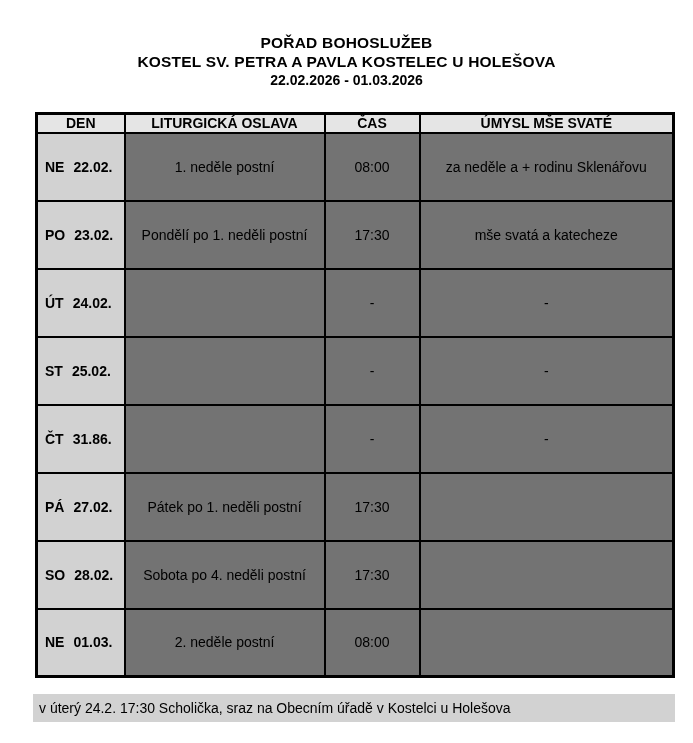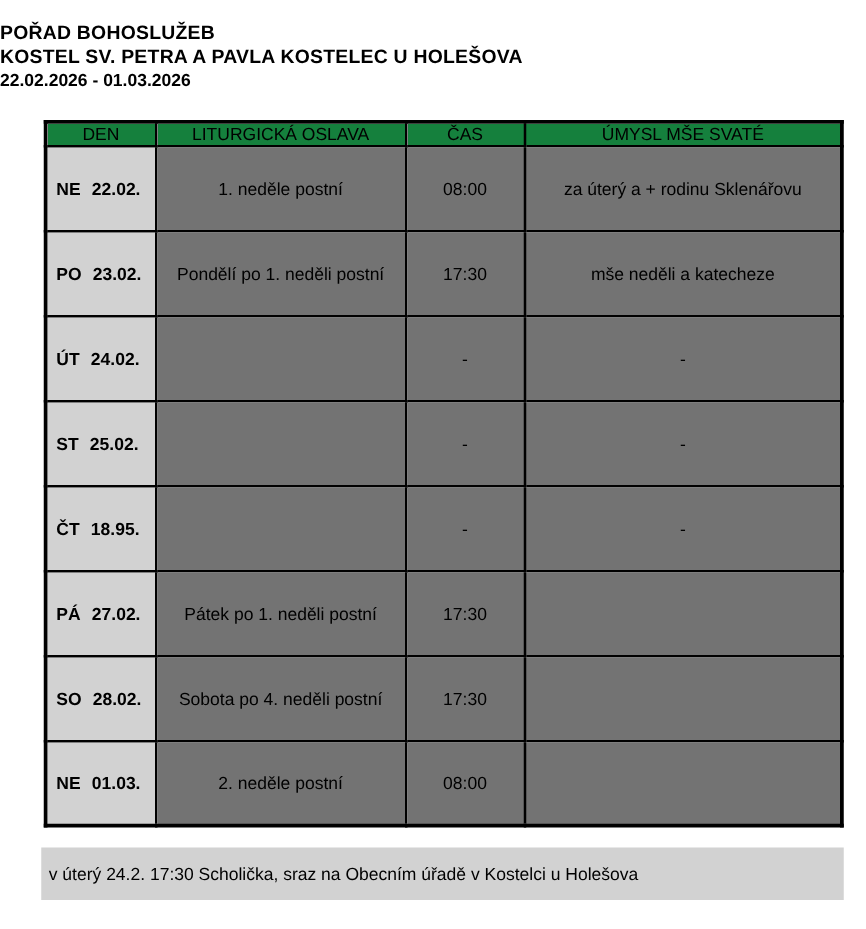--- a/index.html
+++ b/index.html
@@ -7,22 +7,22 @@
     margin: 0;
     padding: 0;
     background: #ffffff;
     width: 693px;
     height: 743px;
     font-family: "Liberation Sans", sans-serif;
     color: #000000;
     overflow: hidden;
   }
   .titles {
-    text-align: left;
-    padding-top: 17px;
+    text-align: center;
+    padding-top: 33px;
   }
   .title, .subtitle {
     font-weight: bold;
     font-size: 15.5px;
     line-height: 19px;
     letter-spacing: 0.2px;
   }
   .daterange {
     font-size: 14px;
     line-height: 19px;
@@ -38,40 +38,40 @@
   table.schedule th,
   table.schedule td {
     border: 2px solid #000000;
     font-size: 14px;
     text-align: center;
     vertical-align: middle;
     padding: 0;
     overflow: hidden;
   }
   table.schedule th {
-    background: #15803d;
-    font-weight: normal;
+    background: #e5e5e5;
+    font-weight: bold;
     height: 19px;
   }
   table.schedule tbody td {
     height: 68px;
     background: #737373;
   }
   table.schedule tbody td.day-cell {
     background: #d2d2d2;
     font-weight: bold;
     text-align: left;
     padding-left: 7px;
     white-space: nowrap;
   }
   .day-cell .day-date { margin-left: 9px; }
   .footer-note {
     margin: 16px 0 1px 33px;
     width: 642px;
-    height: 42px;
+    height: 28px;
     background: #d2d2d2;
     display: flex;
     align-items: center;
     padding-left: 6px;
     font-size: 14px;
   }
 </style>
 </head>
 <body>
 
@@ -98,49 +98,49 @@
         <th>ÚMYSL MŠE SVATÉ</th>
       </tr>
     </thead>
     <tbody>
       <tr>
         <td class="day-cell">
           <span class="day-abbrev">NE</span><span class="day-date">22.02.</span>
         </td>
         <td>1. neděle postní</td>
         <td>08:00</td>
-        <td>za úterý a + rodinu Sklenářovu</td>
+        <td>za neděle a + rodinu Sklenářovu</td>
       </tr>
       <tr>
         <td class="day-cell">
           <span class="day-abbrev">PO</span><span class="day-date">23.02.</span>
         </td>
         <td>Pondělí po 1. neděli postní</td>
         <td>17:30</td>
-        <td>mše neděli a katecheze</td>
+        <td>mše svatá a katecheze</td>
       </tr>
       <tr>
         <td class="day-cell">
           <span class="day-abbrev">ÚT</span><span class="day-date">24.02.</span>
         </td>
         <td></td>
         <td>-</td>
         <td>-</td>
       </tr>
       <tr>
         <td class="day-cell">
           <span class="day-abbrev">ST</span><span class="day-date">25.02.</span>
         </td>
         <td></td>
         <td>-</td>
         <td>-</td>
       </tr>
       <tr>
         <td class="day-cell">
-          <span class="day-abbrev">ČT</span><span class="day-date">18.95.</span>
+          <span class="day-abbrev">ČT</span><span class="day-date">31.86.</span>
         </td>
         <td></td>
         <td>-</td>
         <td>-</td>
       </tr>
       <tr>
         <td class="day-cell">
           <span class="day-abbrev">PÁ</span><span class="day-date">27.02.</span>
         </td>
         <td>Pátek po 1. neděli postní</td>

